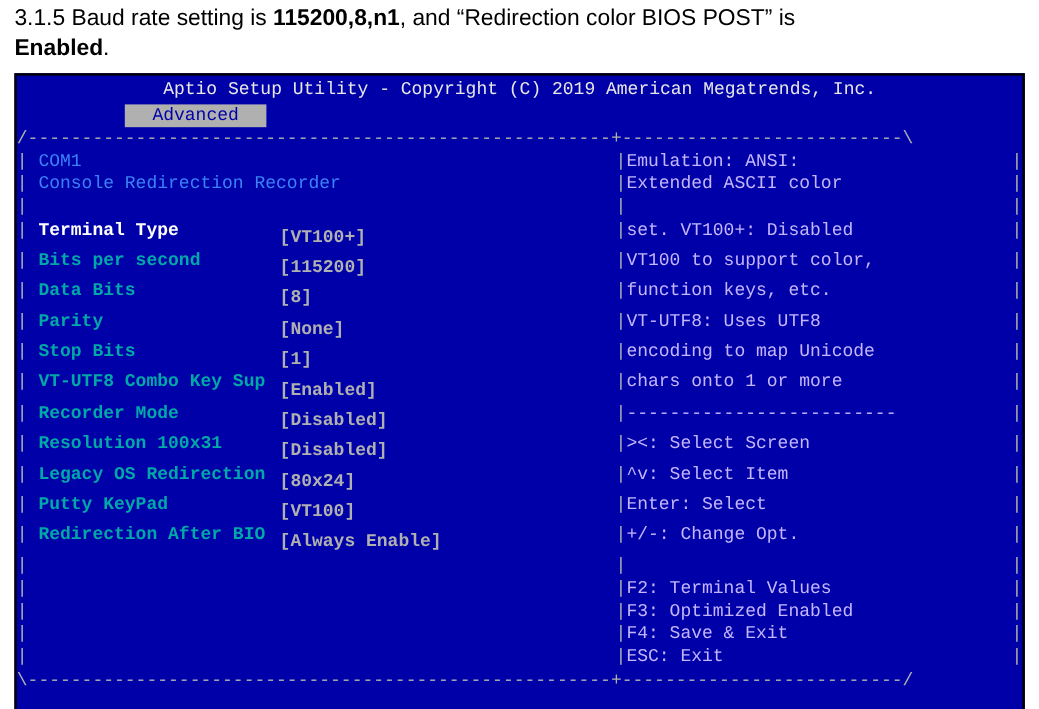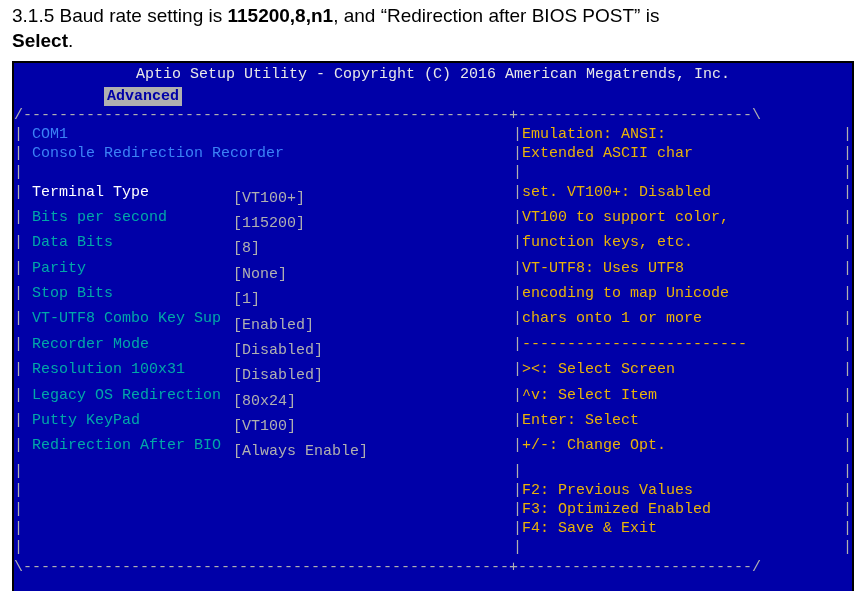--- a/index.html
+++ b/index.html
@@ -32,86 +32,85 @@
     padding: 2px 0;
     white-space: pre;
   }
   .bios-tab-row {
     padding: 0;
   }
   .bios-tab {
     display: inline-block;
     background: #b0b0b0;
     color: #0000a8;
-    padding: 0 3px;
+    padding: 0 23px;
     margin-left: 90px;
-    font-weight: bold;
   }
   .rule-row {
     color: #b0b0b0;
     white-space: pre;
     letter-spacing: 0;
   }
   .content-row {
     display: flex;
     white-space: pre;
   }
   .col-bar { width: 9px; color:#b0b0b0; }
   .col-left { flex: 0 0 490px; display:flex; }
   .col-left .label { display:inline-block; width: 210px; overflow:hidden;}
   .col-left .value { display:inline-block; color:#b0b0b0;}
   .col-left .label.sel { color: #ffffff; }
   .col-left .value.sel { color: #ffffff; }
   .col-left .heading { color:#3b82f6; }
-  .col-left .row-plain { color:#00a8a8; }
+  .col-left .row-plain { color:#00a8a8;font-weight:bold; }
   .col-left .row-plain .value { color:#b0b0b0; }
   .col-right { flex: 1; display:flex;}
-  .col-right .txt { color:#eab308; }
+  .col-right .txt { color:#c4b5fd; }
   .bios-footer {
     color: #e8e8e8;
     text-align: center;
     white-space: pre;
     padding: 2px 0;
     position: relative;
   }
 </style>
 </head>
 <body>
 
 <div class="doc-text">
-  <span>3.1.5</span><span>  Baud rate setting is </span><strong>115200,8,n1</strong><span>, and “Redirection after BIOS POST” is </span><br><strong>Select</strong><span>.</span>
+  <span>3.1.5</span><span>  Baud rate setting is </span><strong>115200,8,n1</strong><span>, and “Redirection color BIOS POST” is </span><br><strong>Enabled</strong><span>.</span>
 </div>
 
 <div class="bios-wrap">
-  <div class="bios-header">Aptio Setup Utility - Copyright (C) 2016 American Megatrends, Inc.</div>
+  <div class="bios-header">Aptio Setup Utility - Copyright (C) 2019 American Megatrends, Inc.</div>
   <div class="bios-tab-row">
     <span class="bios-tab">Advanced</span>
   </div>
   <div class="rule-row">/------------------------------------------------------+--------------------------\</div>
 
   <div id="rows-container">
       <div class="content-row"><span class="col-bar">|</span><span class="col-left"><span class="heading"> COM1</span></span><span class="col-bar">|</span><span class="col-right"><span class="txt">Emulation: ANSI:</span></span><span class="col-bar" style="text-align: right; margin-left: auto;">|</span></div>
-      <div class="content-row"><span class="col-bar">|</span><span class="col-left"><span class="heading"> Console Redirection Recorder</span></span><span class="col-bar">|</span><span class="col-right"><span class="txt">Extended ASCII char</span></span><span class="col-bar" style="text-align: right; margin-left: auto;">|</span></div>
+      <div class="content-row"><span class="col-bar">|</span><span class="col-left"><span class="heading"> Console Redirection Recorder</span></span><span class="col-bar">|</span><span class="col-right"><span class="txt">Extended ASCII color</span></span><span class="col-bar" style="text-align: right; margin-left: auto;">|</span></div>
       <div class="content-row"><span class="col-bar">|</span><span class="col-left"> </span><span class="col-bar">|</span><span class="col-bar" style="text-align: right; margin-left: auto;">|</span></div>
       <div class="content-row"><span class="col-bar">|</span><span class="col-left"><span class="row-plain"><span class="label sel"> Terminal Type</span><span class="value sel">[VT100+]</span></span></span><span class="col-bar">|</span><span class="col-right"><span class="txt">set. VT100+: Disabled</span></span><span class="col-bar" style="text-align: right; margin-left: auto;">|</span></div>
       <div class="content-row"><span class="col-bar">|</span><span class="col-left"><span class="row-plain"><span class="label" style="color: rgb(0, 168, 168);"> Bits per second</span><span class="value">[115200]</span></span></span><span class="col-bar">|</span><span class="col-right"><span class="txt">VT100 to support color,</span></span><span class="col-bar" style="text-align: right; margin-left: auto;">|</span></div>
       <div class="content-row"><span class="col-bar">|</span><span class="col-left"><span class="row-plain"><span class="label" style="color: rgb(0, 168, 168);"> Data Bits</span><span class="value">[8]</span></span></span><span class="col-bar">|</span><span class="col-right"><span class="txt">function keys, etc.</span></span><span class="col-bar" style="text-align: right; margin-left: auto;">|</span></div>
       <div class="content-row"><span class="col-bar">|</span><span class="col-left"><span class="row-plain"><span class="label" style="color: rgb(0, 168, 168);"> Parity</span><span class="value">[None]</span></span></span><span class="col-bar">|</span><span class="col-right"><span class="txt">VT-UTF8: Uses UTF8</span></span><span class="col-bar" style="text-align: right; margin-left: auto;">|</span></div>
       <div class="content-row"><span class="col-bar">|</span><span class="col-left"><span class="row-plain"><span class="label" style="color: rgb(0, 168, 168);"> Stop Bits</span><span class="value">[1]</span></span></span><span class="col-bar">|</span><span class="col-right"><span class="txt">encoding to map Unicode</span></span><span class="col-bar" style="text-align: right; margin-left: auto;">|</span></div>
       <div class="content-row"><span class="col-bar">|</span><span class="col-left"><span class="row-plain"><span class="label" style="color: rgb(0, 168, 168);"> VT-UTF8 Combo Key Sup</span><span class="value">[Enabled]</span></span></span><span class="col-bar">|</span><span class="col-right"><span class="txt">chars onto 1 or more</span></span><span class="col-bar" style="text-align: right; margin-left: auto;">|</span></div>
       <div class="content-row"><span class="col-bar">|</span><span class="col-left"><span class="row-plain"><span class="label" style="color: rgb(0, 168, 168);"> Recorder Mode</span><span class="value">[Disabled]</span></span></span><span class="col-bar">|</span><span class="col-right"><span class="txt">-------------------------</span></span><span class="col-bar" style="text-align: right; margin-left: auto;">|</span></div>
       <div class="content-row"><span class="col-bar">|</span><span class="col-left"><span class="row-plain"><span class="label" style="color: rgb(0, 168, 168);"> Resolution 100x31</span><span class="value">[Disabled]</span></span></span><span class="col-bar">|</span><span class="col-right"><span class="txt">&gt;&lt;: Select Screen</span></span><span class="col-bar" style="text-align: right; margin-left: auto;">|</span></div>
       <div class="content-row"><span class="col-bar">|</span><span class="col-left"><span class="row-plain"><span class="label" style="color: rgb(0, 168, 168);"> Legacy OS Redirection</span><span class="value">[80x24]</span></span></span><span class="col-bar">|</span><span class="col-right"><span class="txt">^v: Select Item</span></span><span class="col-bar" style="text-align: right; margin-left: auto;">|</span></div>
       <div class="content-row"><span class="col-bar">|</span><span class="col-left"><span class="row-plain"><span class="label" style="color: rgb(0, 168, 168);"> Putty KeyPad</span><span class="value">[VT100]</span></span></span><span class="col-bar">|</span><span class="col-right"><span class="txt">Enter: Select</span></span><span class="col-bar" style="text-align: right; margin-left: auto;">|</span></div>
       <div class="content-row"><span class="col-bar">|</span><span class="col-left"><span class="row-plain"><span class="label" style="color: rgb(0, 168, 168);"> Redirection After BIO</span><span class="value">[Always Enable]</span></span></span><span class="col-bar">|</span><span class="col-right"><span class="txt">+/-: Change Opt.</span></span><span class="col-bar" style="text-align: right; margin-left: auto;">|</span></div>
       <div class="content-row"><span class="col-bar">|</span><span class="col-left"> </span><span class="col-bar">|</span><span class="col-bar" style="text-align: right; margin-left: auto;">|</span></div>
-      <div class="content-row"><span class="col-bar">|</span><span class="col-left"> </span><span class="col-bar">|</span><span class="col-right"><span class="txt">F2: Previous Values</span></span><span class="col-bar" style="text-align: right; margin-left: auto;">|</span></div>
+      <div class="content-row"><span class="col-bar">|</span><span class="col-left"> </span><span class="col-bar">|</span><span class="col-right"><span class="txt">F2: Terminal Values</span></span><span class="col-bar" style="text-align: right; margin-left: auto;">|</span></div>
       <div class="content-row"><span class="col-bar">|</span><span class="col-left"> </span><span class="col-bar">|</span><span class="col-right"><span class="txt">F3: Optimized Enabled</span></span><span class="col-bar" style="text-align: right; margin-left: auto;">|</span></div>
       <div class="content-row"><span class="col-bar">|</span><span class="col-left"> </span><span class="col-bar">|</span><span class="col-right"><span class="txt">F4: Save &amp; Exit</span></span><span class="col-bar" style="text-align: right; margin-left: auto;">|</span></div>
-      <div class="content-row"><span class="col-bar">|</span><span class="col-left"> </span><span class="col-bar">|</span><span class="col-bar" style="text-align: right; margin-left: auto;">|</span></div>
+      <div class="content-row"><span class="col-bar">|</span><span class="col-left"> </span><span class="col-bar">|</span><span class="col-right"><span class="txt">ESC: Exit</span></span><span class="col-bar" style="text-align: right; margin-left: auto;">|</span></div>
     </div>
 
   <div class="rule-row">\------------------------------------------------------+--------------------------/</div>
   <div class="bios-footer">
     
     
   </div>
 </div>
 
 </body></html>

